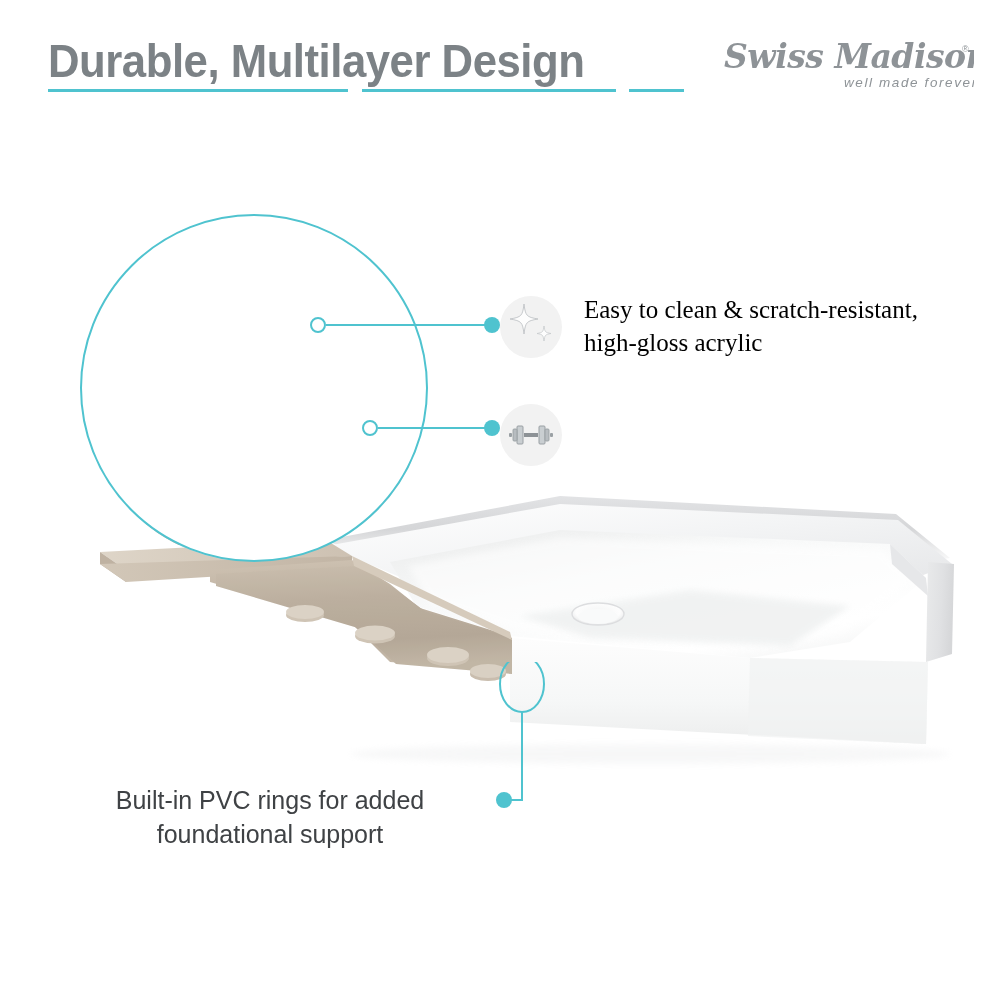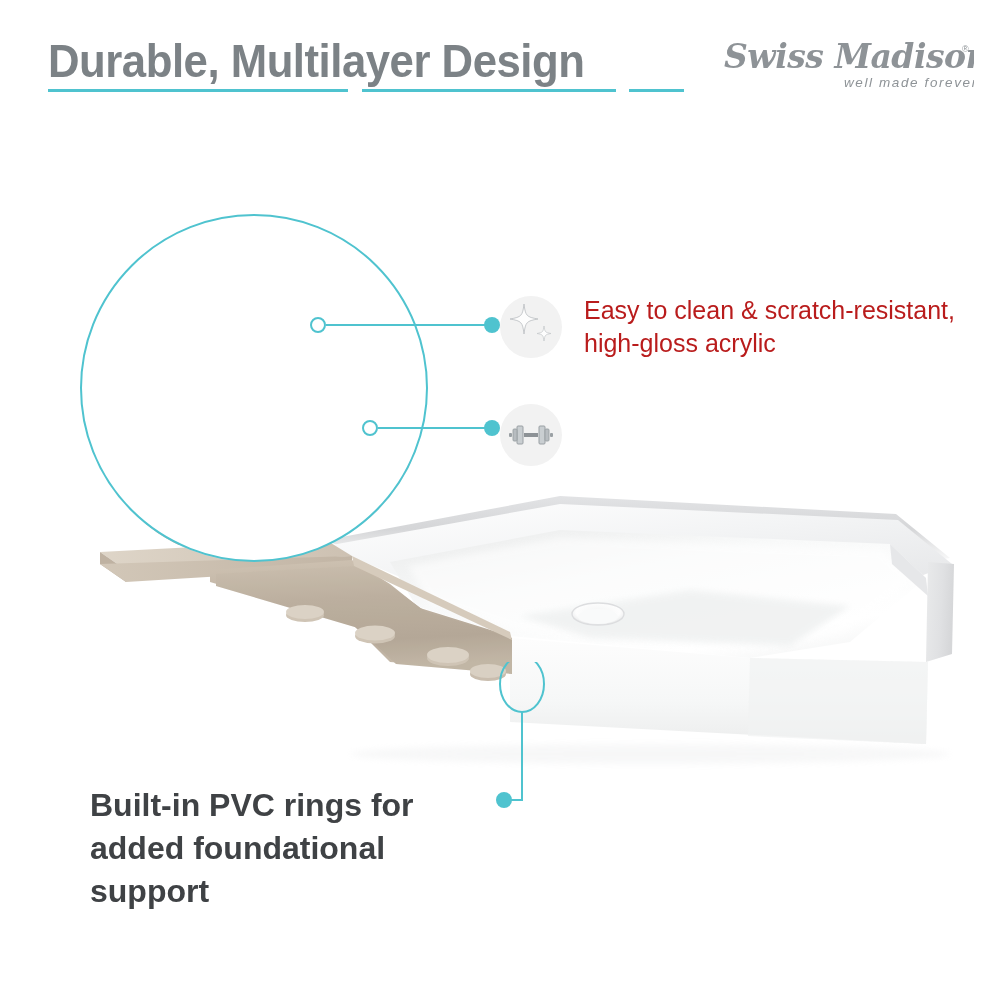--- a/index.html
+++ b/index.html
@@ -108,33 +108,33 @@
   }
 
   
   .feature{position:absolute;display:flex;align-items:center;gap:22px;}
   .f-icon{
     width:62px;height:62px;border-radius:50%;background:#f2f2f2;
     flex:0 0 62px;position:relative;
   }
   .f-icon svg{position:absolute;left:0;top:0;}
   .f-text{
-    font-size:25px;line-height:1.3;color:#b91c1c;
-    font-family:Liberation Sans, sans-serif;
+    font-size:25px;line-height:1.3;color:#000000;
+    font-family:Liberation Serif, serif;
     max-width:372px;
   }
 
   
   .pan{position:absolute;left:90px;top:486px;width:870px;height:290px;}
   .pan svg{display:block;}
 
   
   .caption{
     position:absolute;left:90px;top:784px;width:360px;
-    text-align:left;font-size:32px;line-height:1.35;color:#3f4245;font-weight:bold;
+    text-align:center;font-size:25px;line-height:1.35;color:#3f4245;
   }
   .cap-conn{position:absolute;}
 </style>
 </head>
 <body>
 
 <div class="stage">
 
   <div class="title">Durable, Multilayer Design</div>
   <div class="title-underline"></div>

